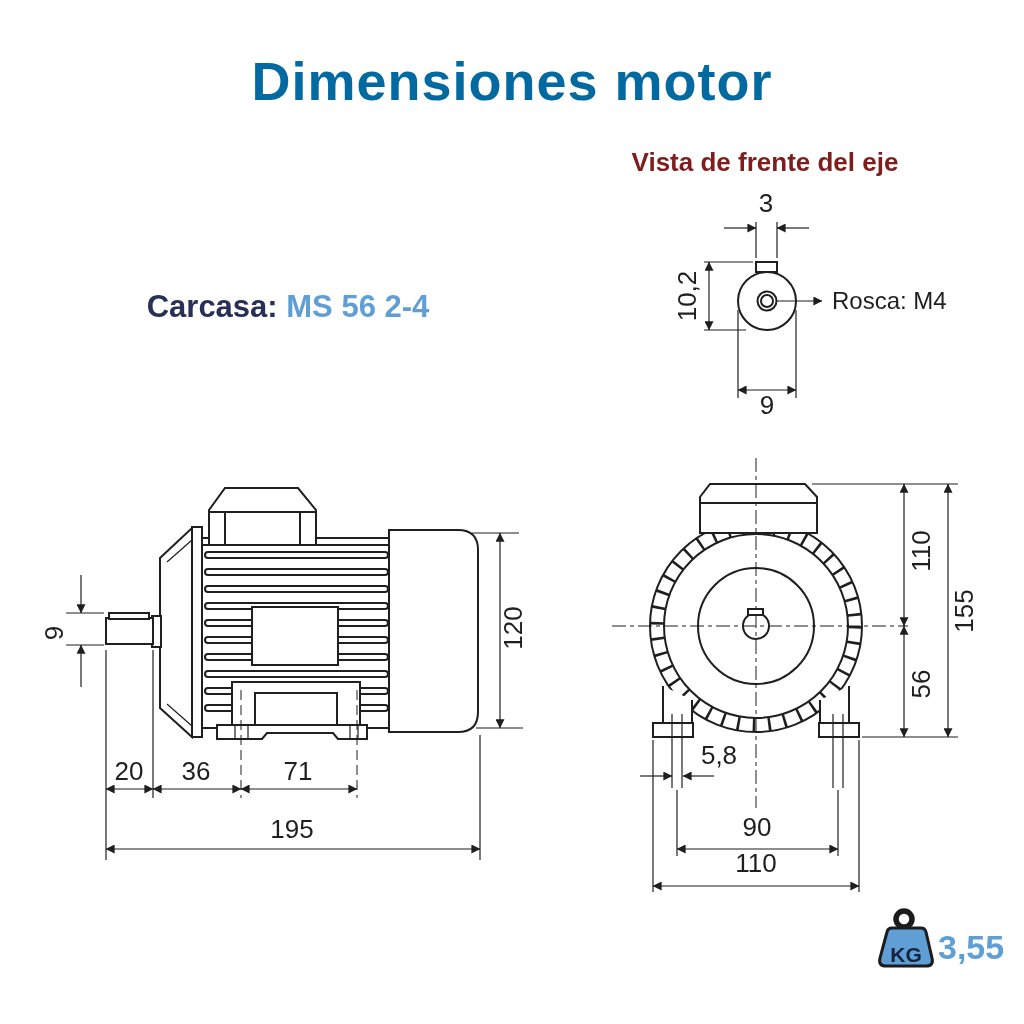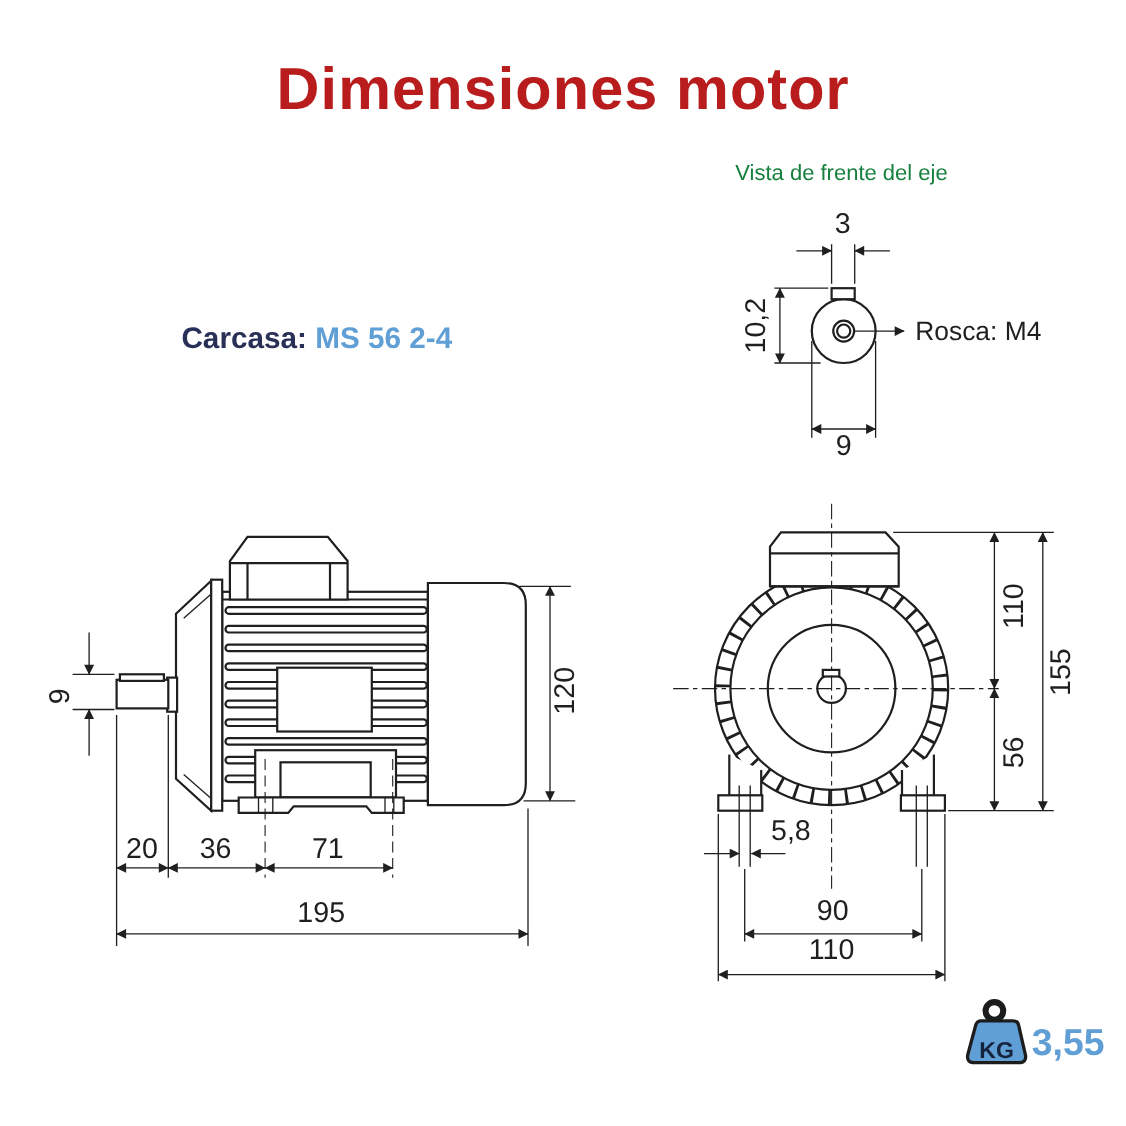--- a/index.html
+++ b/index.html
@@ -1,23 +1,23 @@
 <!DOCTYPE html>
 <html><head>
 <meta charset="utf-8">
 <style>
   html,body{margin:0;padding:0;background:#ffffff;}
   #app{position:relative;width:1024px;height:1024px;background:#fff;overflow:hidden;
        font-family:"Liberation Sans", sans-serif;}
   .title{position:absolute;top:50px;left:0;width:100%;text-align:center;
-         font-size:54px;font-weight:700;color:#b91c1c;letter-spacing:1px;}
+         font-size:54px;font-weight:700;color:#0369a1;letter-spacing:1px;}
   .vista{position:absolute;top:147px;left:615px;width:300px;text-align:center;
-         font-size:20px;font-weight:400;color:#15803d;}
+         font-size:26px;font-weight:700;color:#7f1d1d;}
   .carcasa{position:absolute;top:288px;left:108px;width:360px;text-align:center;
-           font-size:27px;font-weight:700;line-height:38px;}
+           font-size:31px;font-weight:700;line-height:38px;}
   .navy{color:#283057;}
   .blue{color:#5f9fd6;}
   svg.draw{position:absolute;top:0;left:0;}
   svg text{font-family:"Liberation Sans", sans-serif;fill:#1f1f1f;}
   text.d{font-size:26px;}
   text.rosca{font-size:24px;}
   text.kg{font-size:21px;font-weight:bold;fill:#15233c;}
   text.wval{font-size:34px;font-weight:bold;fill:#5f9fd6;}
   .ol{fill:#ffffff;stroke:#1f1f1f;stroke-width:2;}
   .oln{fill:none;stroke:#1f1f1f;stroke-width:2;}

